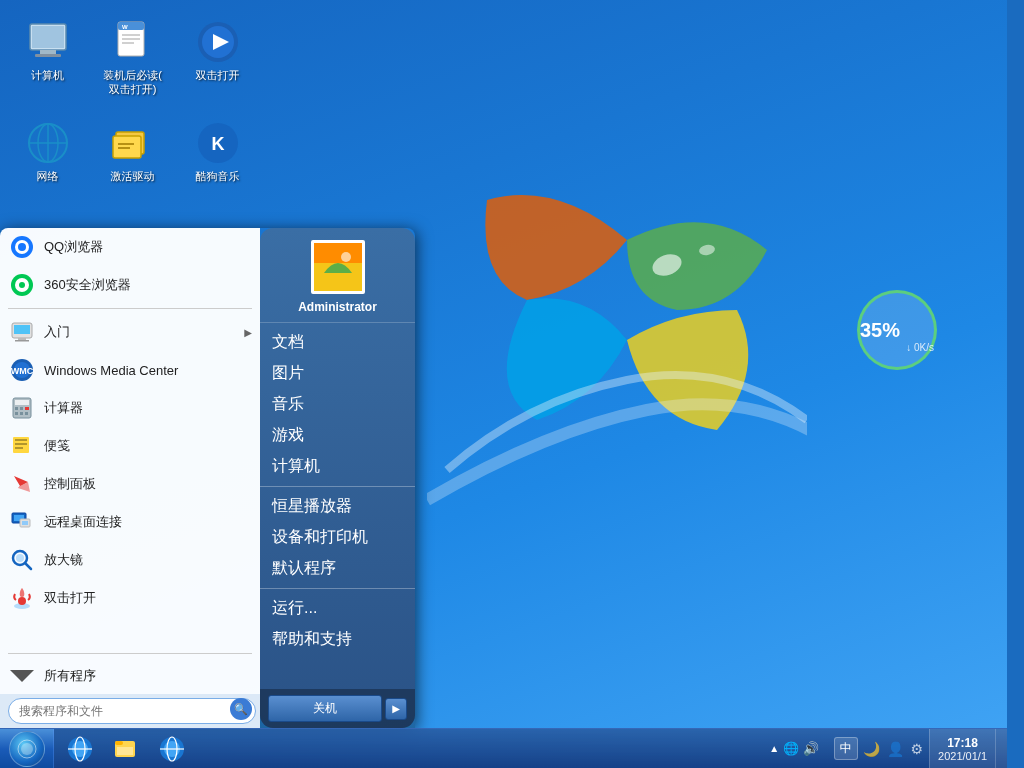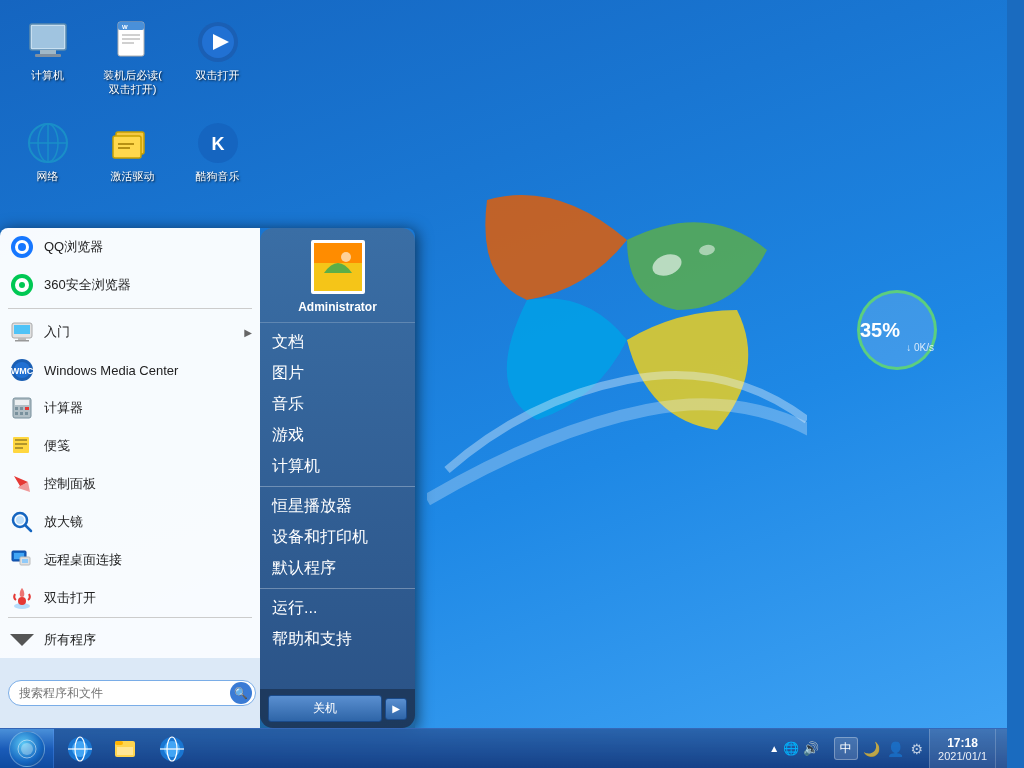--- a/index.html
+++ b/index.html
@@ -129,23 +129,22 @@
     }
 
     .menu-separator {
       height: 1px;
       background: #ccc;
       margin: 4px 8px;
     }
 
     .start-menu-bottom {
       background: #dce9f7;
-      padding: 22px 8px;
-      display: flex;
-      align-items: center;
+      padding: 4px 8px;
+      display: flex;
     }
 
     .search-box {
       flex: 1;
       height: 26px;
       border: 1px solid #7aade7;
       border-radius: 13px;
       padding: 0 28px 0 10px;
       font-size: 12px;
       outline: none;
@@ -620,38 +619,38 @@
               <path d="M8 16 L10 14 L18 10 L20 20 L8 16Z" fill="#ef9a9a"></path>
             </svg>
           </div>
           <span class="menu-item-label">控制面板</span>
         </div>
 
 
         <div class="menu-item">
           <div class="menu-item-icon">
             <svg width="24" height="24" viewBox="0 0 24 24">
-              <circle cx="10" cy="10" r="7" fill="none" stroke="#1565c0" stroke-width="2.5"></circle>
-              <circle cx="10" cy="10" r="4" fill="#bbdefb"></circle>
-              <line x1="15" y1="15" x2="21" y2="21" stroke="#1565c0" stroke-width="2.5" stroke-linecap="round"></line>
-            </svg>
-          </div>
-          <span class="menu-item-label">放大镜</span>
-        </div>
-
-        <div class="menu-item">
-          <div class="menu-item-icon">
-            <svg width="24" height="24" viewBox="0 0 24 24">
               <rect x="2" y="3" width="14" height="10" rx="1" fill="#1565c0" stroke="#0d47a1" stroke-width="1"></rect>
               <rect x="4" y="5" width="10" height="6" fill="#42a5f5"></rect>
               <rect x="10" y="9" width="10" height="8" rx="1" fill="#e0e0e0" stroke="#bbb" stroke-width="1"></rect>
               <rect x="12" y="11" width="6" height="4" fill="#90caf9"></rect>
             </svg>
           </div>
           <span class="menu-item-label">远程桌面连接</span>
+        </div>
+
+        <div class="menu-item">
+          <div class="menu-item-icon">
+            <svg width="24" height="24" viewBox="0 0 24 24">
+              <circle cx="10" cy="10" r="7" fill="none" stroke="#1565c0" stroke-width="2.5"></circle>
+              <circle cx="10" cy="10" r="4" fill="#bbdefb"></circle>
+              <line x1="15" y1="15" x2="21" y2="21" stroke="#1565c0" stroke-width="2.5" stroke-linecap="round"></line>
+            </svg>
+          </div>
+          <span class="menu-item-label">放大镜</span>
         </div>
 
         <div class="menu-item">
           <div class="menu-item-icon">
             <svg width="24" height="24" viewBox="0 0 24 24">
               <ellipse cx="12" cy="20" rx="8" ry="3" fill="#2196f3" opacity="0.3"></ellipse>
               <path d="M12,2 Q15,6 14,10 Q12,12 10,10 Q9,6 12,2Z" fill="#e53935"></path>
               <path d="M12,2 Q15,6 14,10 Q12,12 10,10 Q9,6 12,2Z" fill="rgba(255,255,255,0.3)"></path>
               <circle cx="12" cy="15" r="4" fill="#e53935"></circle>
               <path d="M5,8 Q3,12 6,14" stroke="#e53935" stroke-width="2" fill="none"></path>

